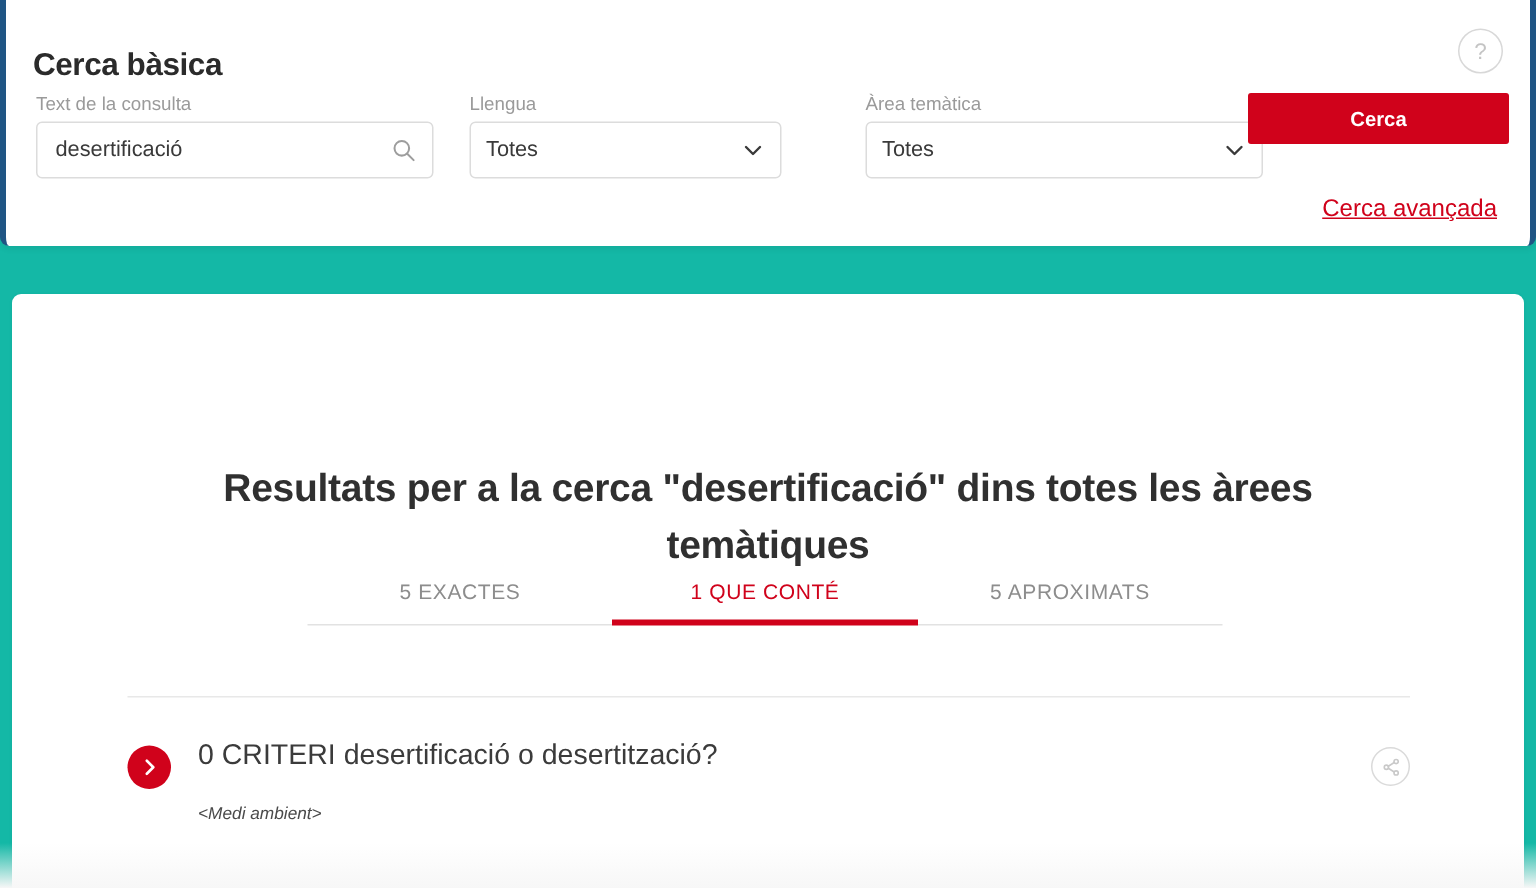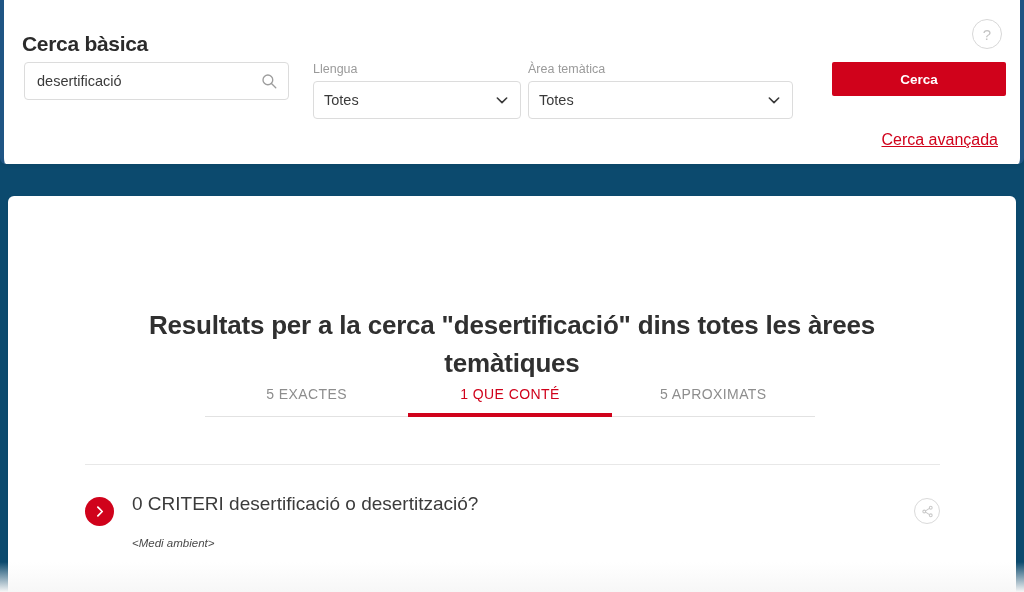--- a/index.html
+++ b/index.html
@@ -7,21 +7,21 @@
     margin: 0; padding: 0;
     width: 1024px; height: 592px;
     background: #ffffff;
     font-family: "Liberation Sans", sans-serif;
     overflow: hidden;
   }
   #root {
     position: relative;
     width: 1024px;
     height: 592px;
-    background: #0c4a6e;
+    background: #14b8a6;
   }
 
   
   .search-card {
     position: absolute;
     left: 0; top: 0;
     width: 1024px;
     height: 164px;
     background: #ffffff;
     border-left: 4px solid #1f5584;
@@ -94,21 +94,21 @@
     color: #9d9d9d;
   }
   .chevron {
     width: 16px; height: 16px;
     flex: 0 0 16px;
     color: #3a3a3a;
   }
 
   #field-query { left: 20px; width: 265px; }
   #field-lang  { left: 309px; width: 208px; }
-  #field-area  { left: 524px; width: 265px; }
+  #field-area  { left: 573px; width: 265px; }
 
   .cerca-btn {
     position: absolute;
     left: 828px; top: 62px;
     width: 174px; height: 34px;
     background: #d0021b;
     color: #ffffff;
     border: none;
     border-radius: 2px;
     font-size: 13.5px;
@@ -242,20 +242,21 @@
 
   <section class="search-card">
 
     <h1 class="card-title">Cerca bàsica</h1>
 
     <button class="help-btn">
       <span>?</span>
     </button>
 
     <div class="field" id="field-query">
+      <label class="field-label">Text de la consulta</label>
       <div class="field-box">
         <input type="text" value="desertificació" style="">
         <span class="search-glyph">
           <svg viewBox="0 0 24 24" fill="none" stroke="currentColor" stroke-width="1.8" stroke-linecap="round">
             <circle cx="10.5" cy="10.5" r="6.5"></circle>
             <line x1="15.3" y1="15.3" x2="21" y2="21"></line>
           </svg>
         </span>
       </div>
     </div>

